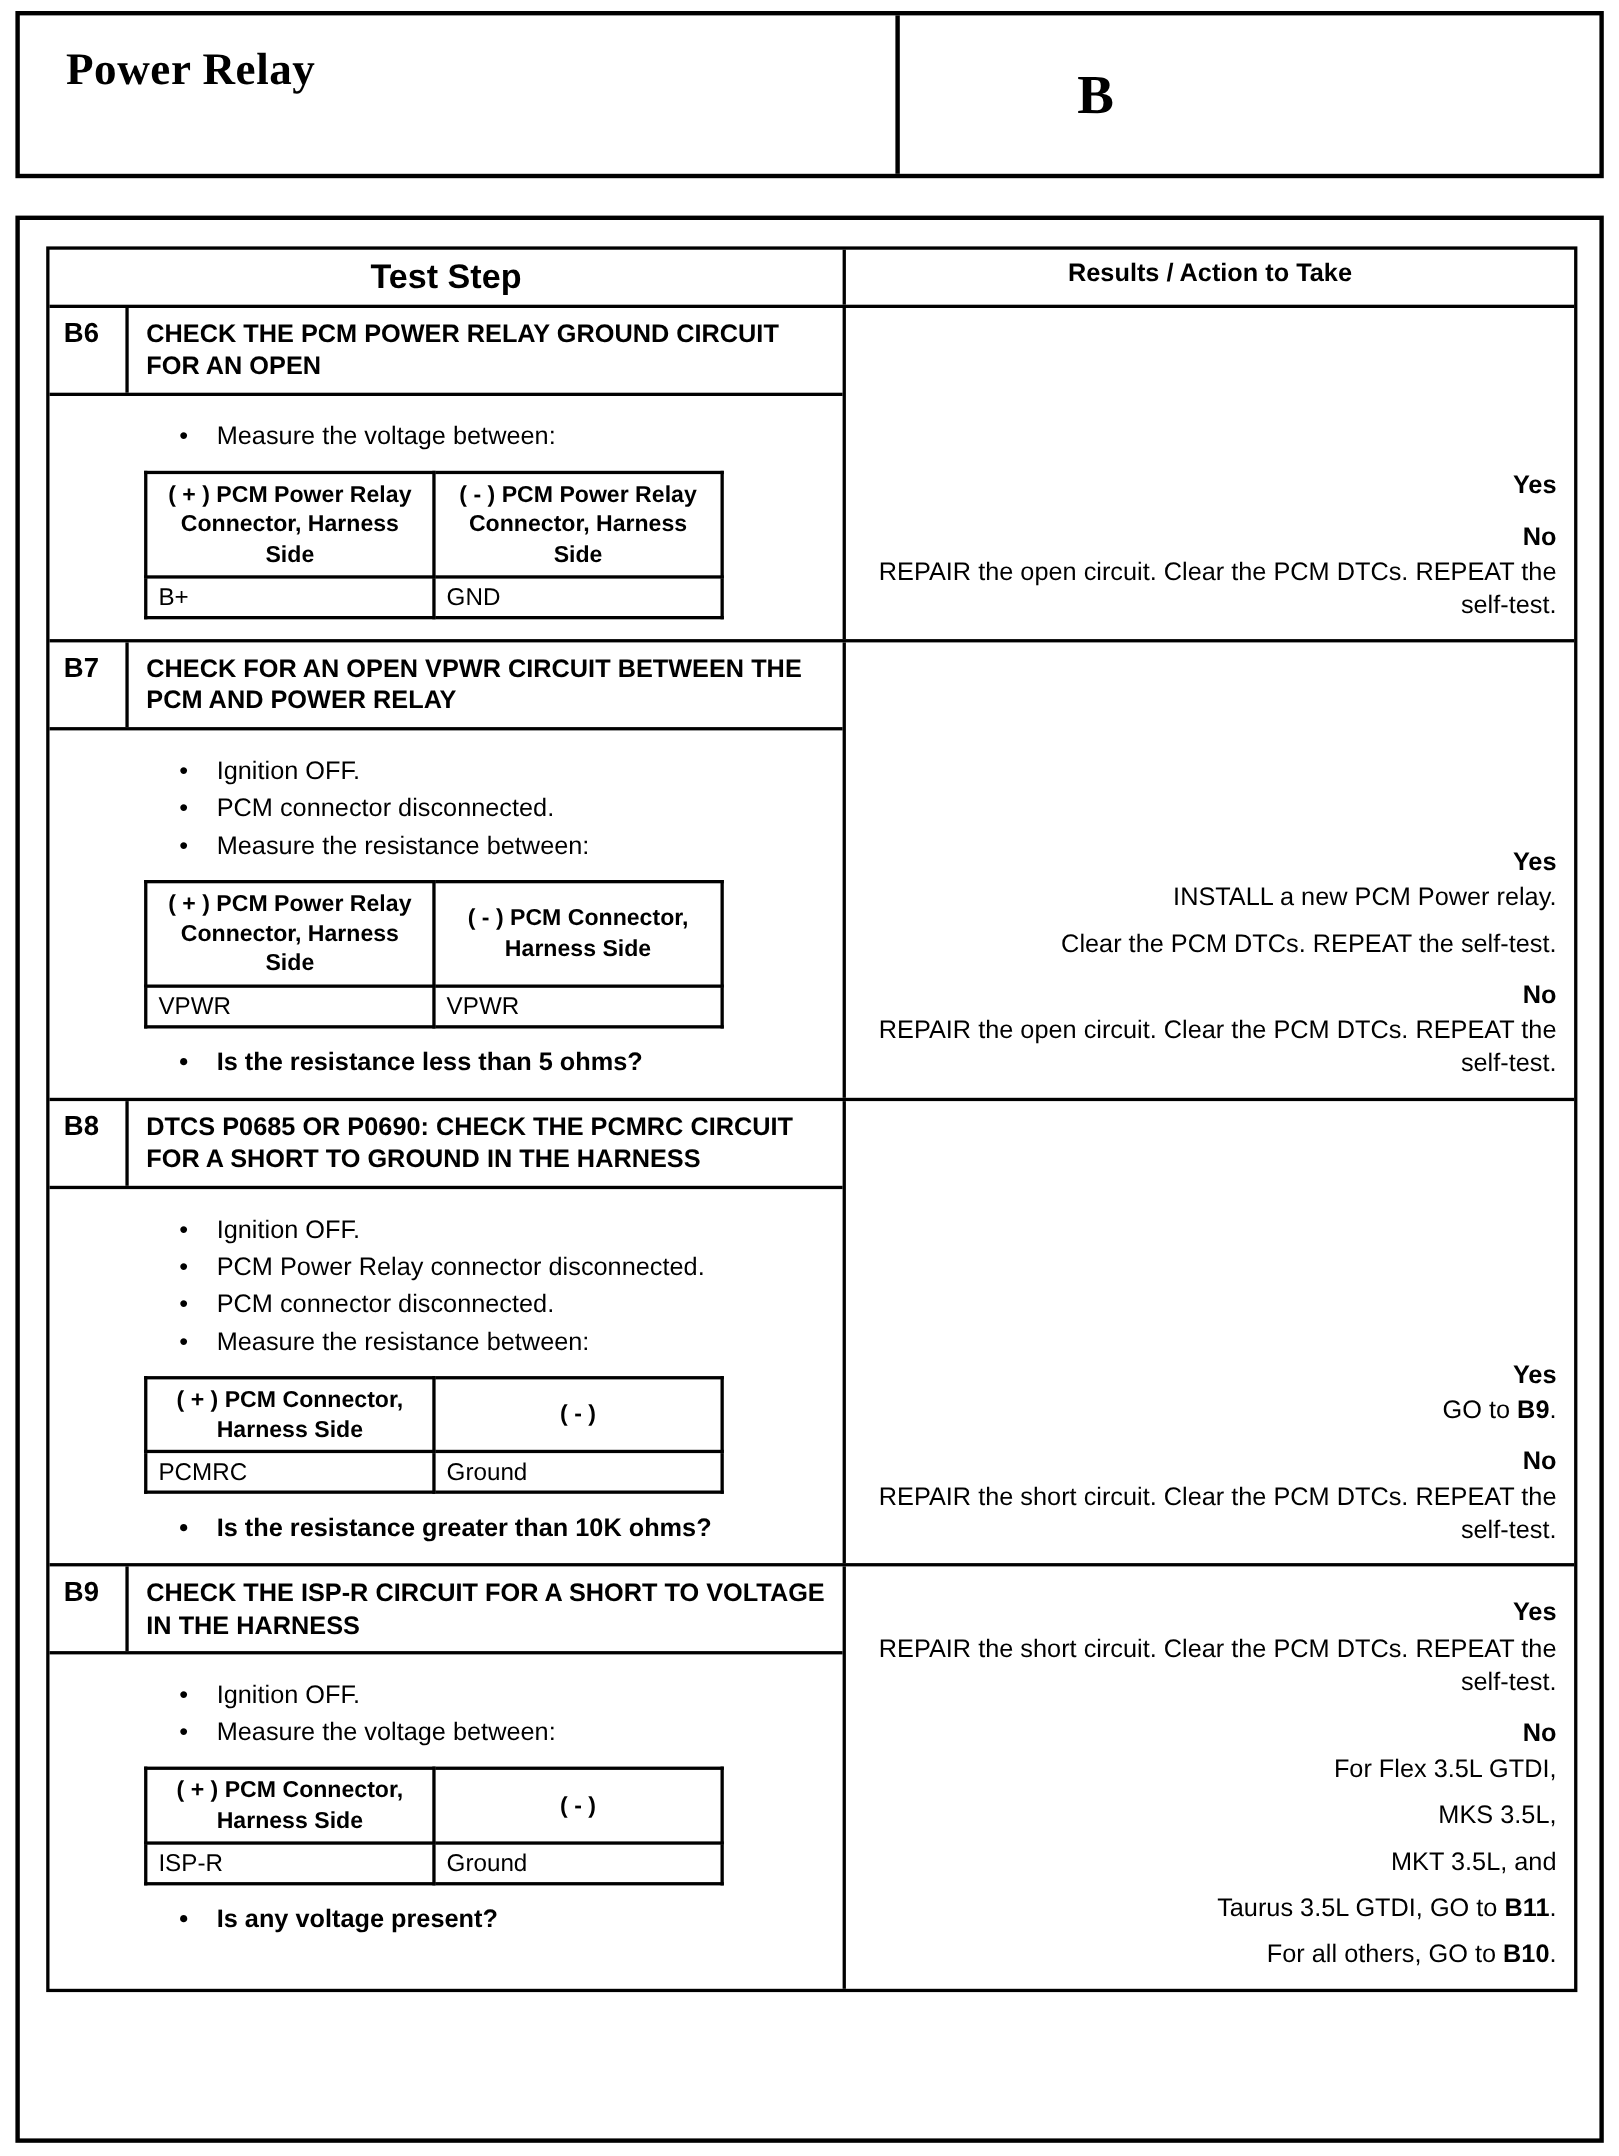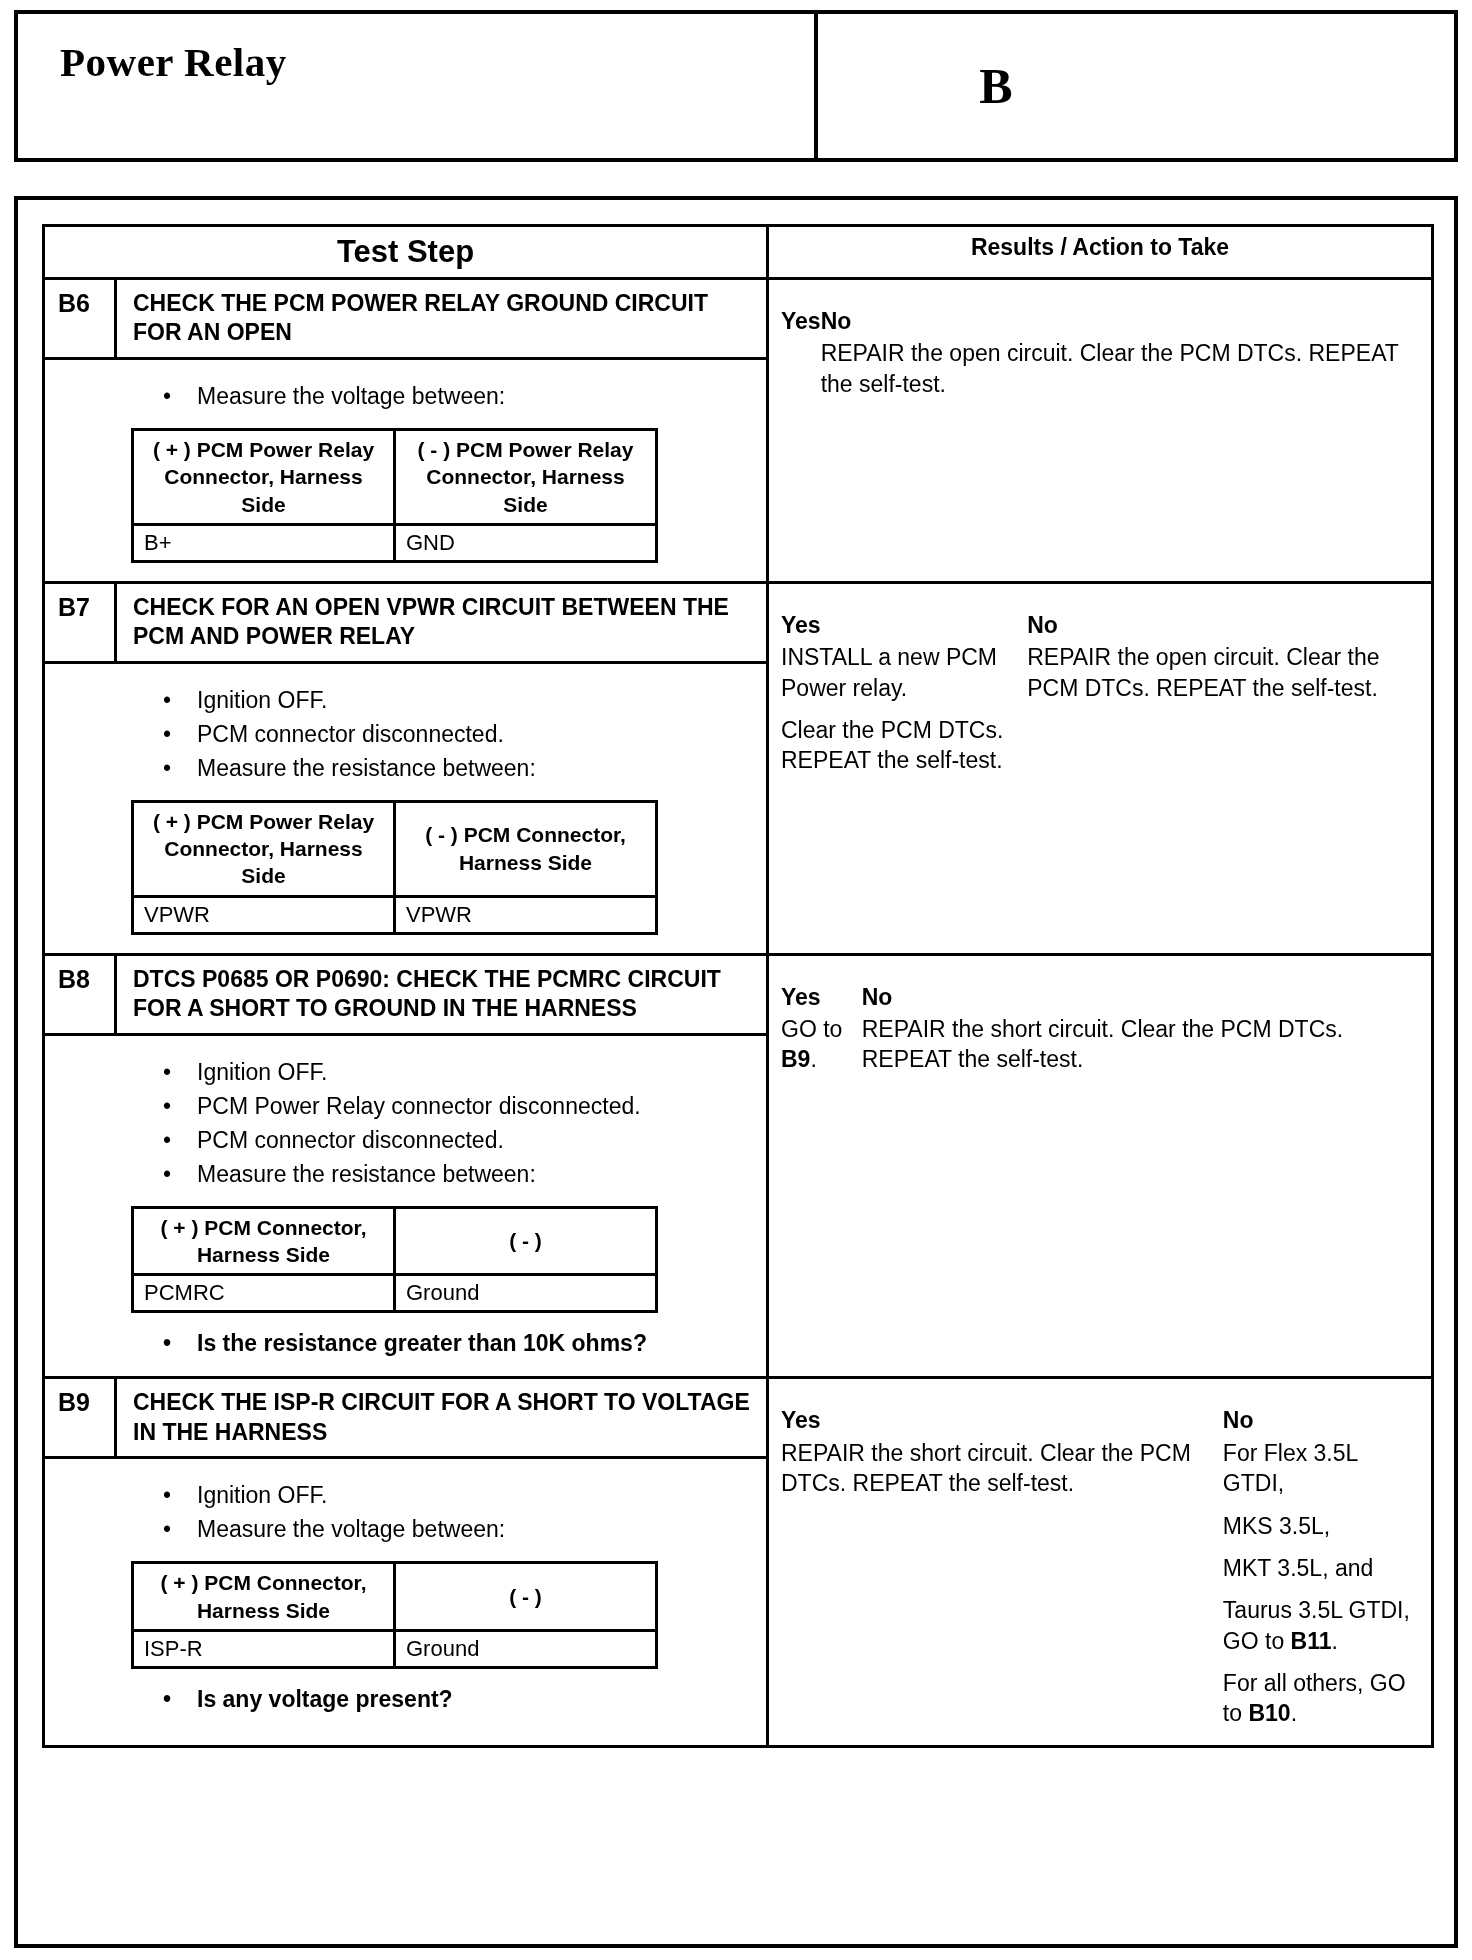--- a/index.html
+++ b/index.html
@@ -92,23 +92,23 @@
   .meter th {
     font-weight: bold; font-size: 21px; text-align: center;
     padding: 5px 12px; line-height: 1.3; vertical-align: middle;
   }
   .meter td { font-size: 22px; text-align: left; padding: 4px 10px; }
   .cw-a { width: 262px; }
   .cw-b { width: 262px; }
 
   .step-right {
     flex: 1;
-    display: flex; flex-direction: row; justify-content: flex-end;
+    display: flex; flex-direction: column; justify-content: flex-end;
     padding: 10px 16px 16px 12px;
-    font-size: 23px; line-height: 1.32;
+    font-size: 23px; line-height: 1.32; text-align: right;
   }
   .result-label { font-weight: bold; margin-top: 16px; }
   .result-line { margin-top: 2px; }
   .result-line.spaced { margin-top: 12px; }
   .ref { font-weight: bold; }
 
   .h-b6 { min-height: 242px; }
   .h-b7 { min-height: 302px; }
   .h-b8 { min-height: 300px; }
   .h-b9 { min-height: 356px; }
@@ -181,20 +181,21 @@
                 <tr>
               <th class="cw-a">( + ) PCM Power Relay Connector, Harness Side</th>
               <th class="cw-b">( - ) PCM Connector, Harness Side</th>
             </tr>
             <tr>
               <td>VPWR</td>
               <td>VPWR</td>
             </tr>
           </tbody>
             </table>
+          <div class="bullet-line question">Is the resistance less than 5 ohms?</div>
         </div>
       </div>
       <div class="step-right">
         <div class="result-group">
           <div class="result-label">Yes</div>
           <div class="result-line"><span>INSTALL a new PCM Power relay.</span></div>
           <div class="result-line spaced"><span>Clear the PCM DTCs. REPEAT the self-test.</span></div>
         </div>
         <div class="result-group">
           <div class="result-label">No</div>

